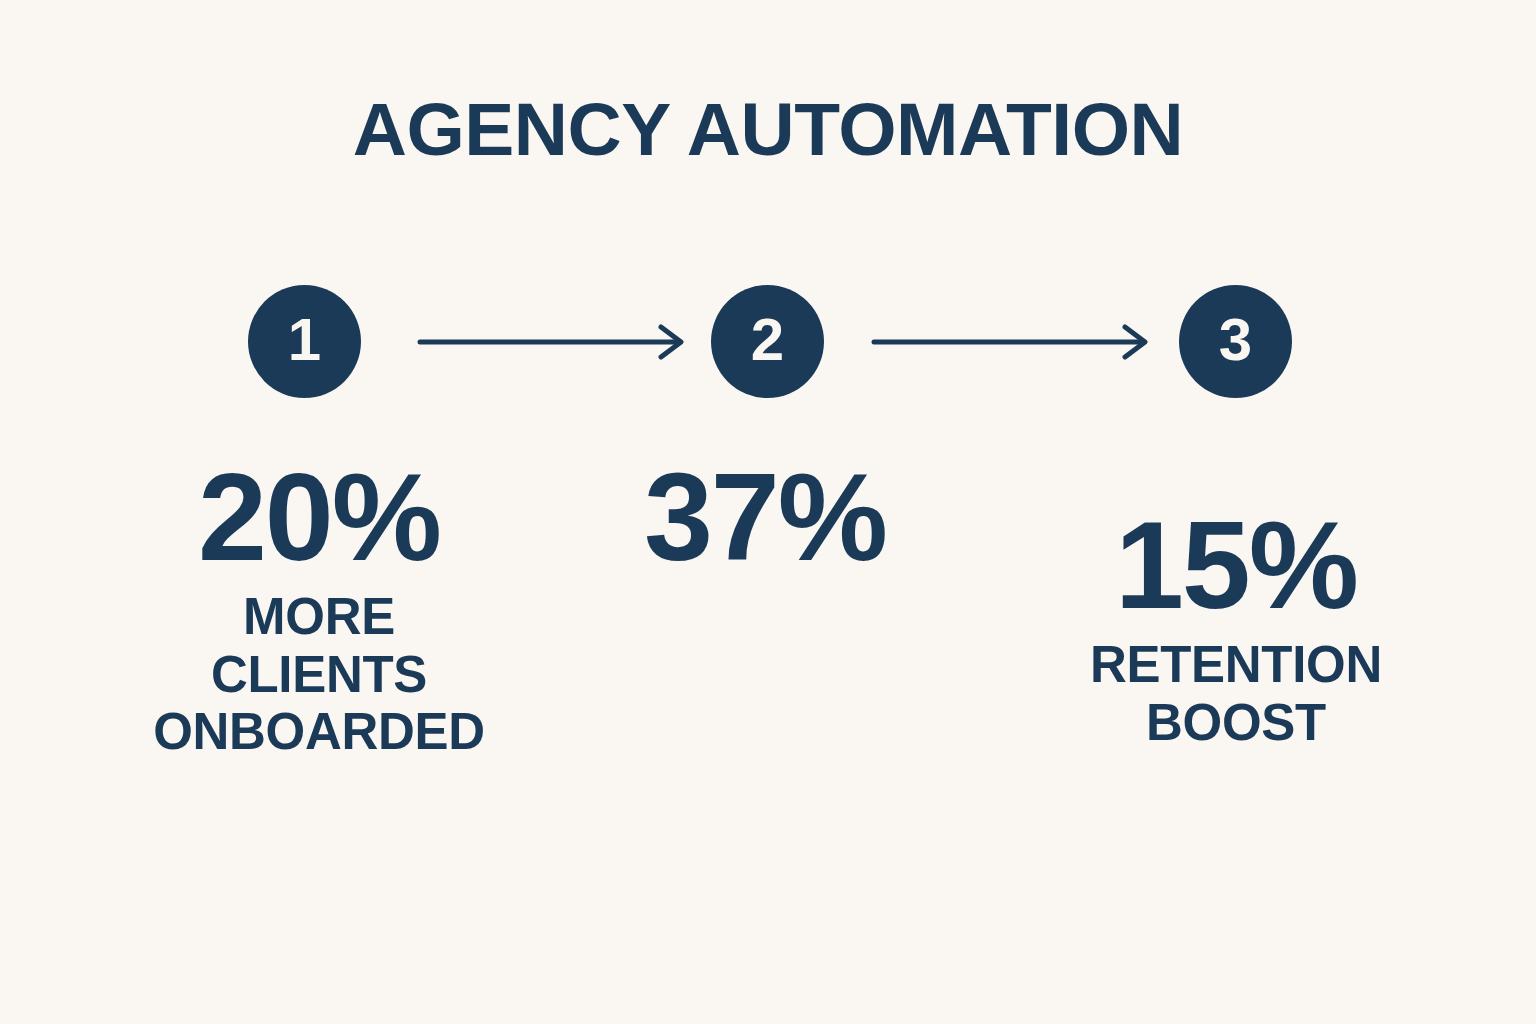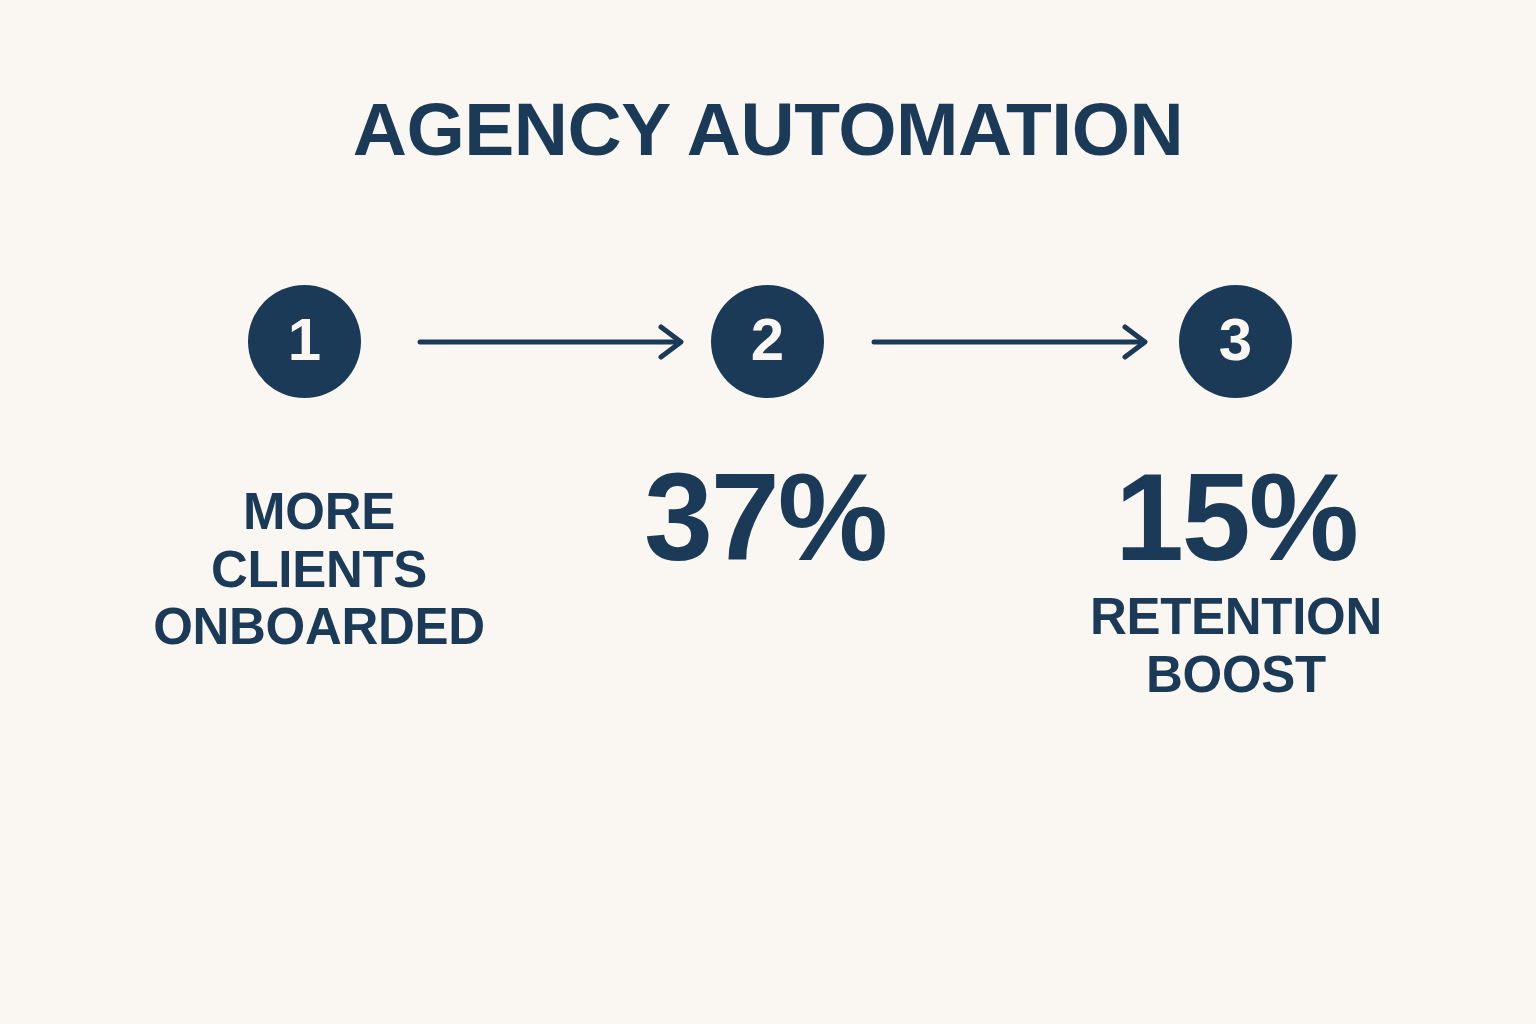--- a/index.html
+++ b/index.html
@@ -90,21 +90,21 @@
     width: 1536px;
     height: 330px;
   }
   .stat {
     position: absolute;
     top: 0;
     text-align: center;
   }
   .stat.c1 { left: 109px;  width: 420px; }
   .stat.c2 { left: 555px;  width: 420px; }
-  .stat.c3 { left: 1026px; width: 420px; }
+  .stat.c3 { left: 1026px; width: 420px; margin-top: 48px; }
 
   .stat-value {
     font-size: 124px;
     font-weight: 700;
     line-height: 1;
     letter-spacing: -2px;
     color: #1a3a58;
     margin: 0;
     padding: 0;
     height: 105px;
@@ -153,20 +153,21 @@
 
     <div class="step-circle s3">
       <span class="num">3</span>
     </div>
 
   </div>
 
   <div class="stats">
 
     <div class="stat c1">
+      <div class="stat-value">20%</div>
       <div class="stat-label">MORE
 CLIENTS
 ONBOARDED</div>
     </div>
 
     <div class="stat c2">
       <div class="stat-value">37%</div>
     </div>
 
     <div class="stat c3">

